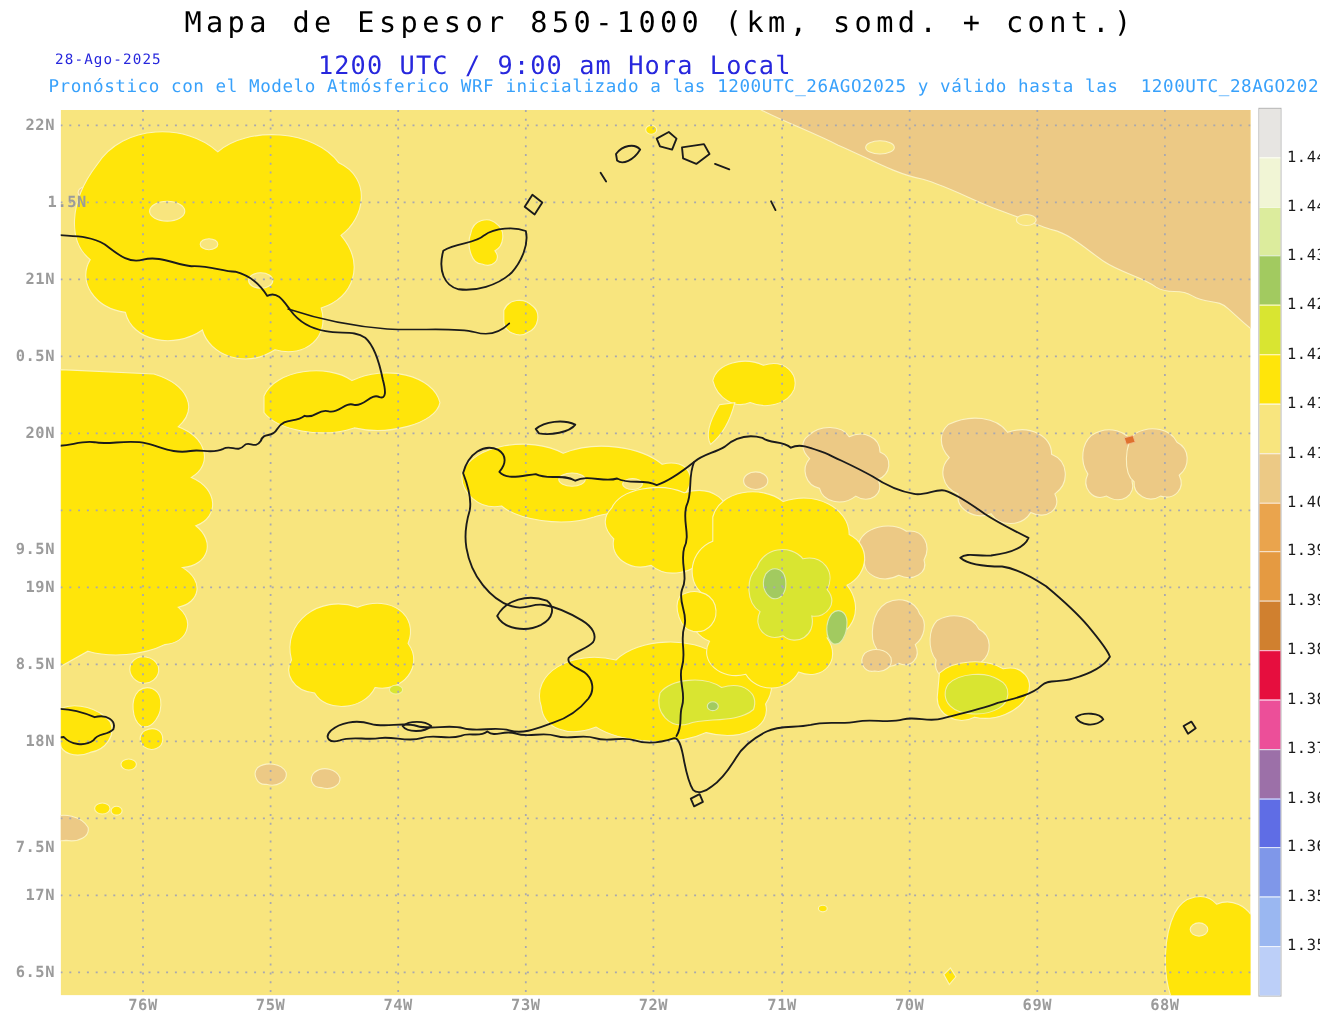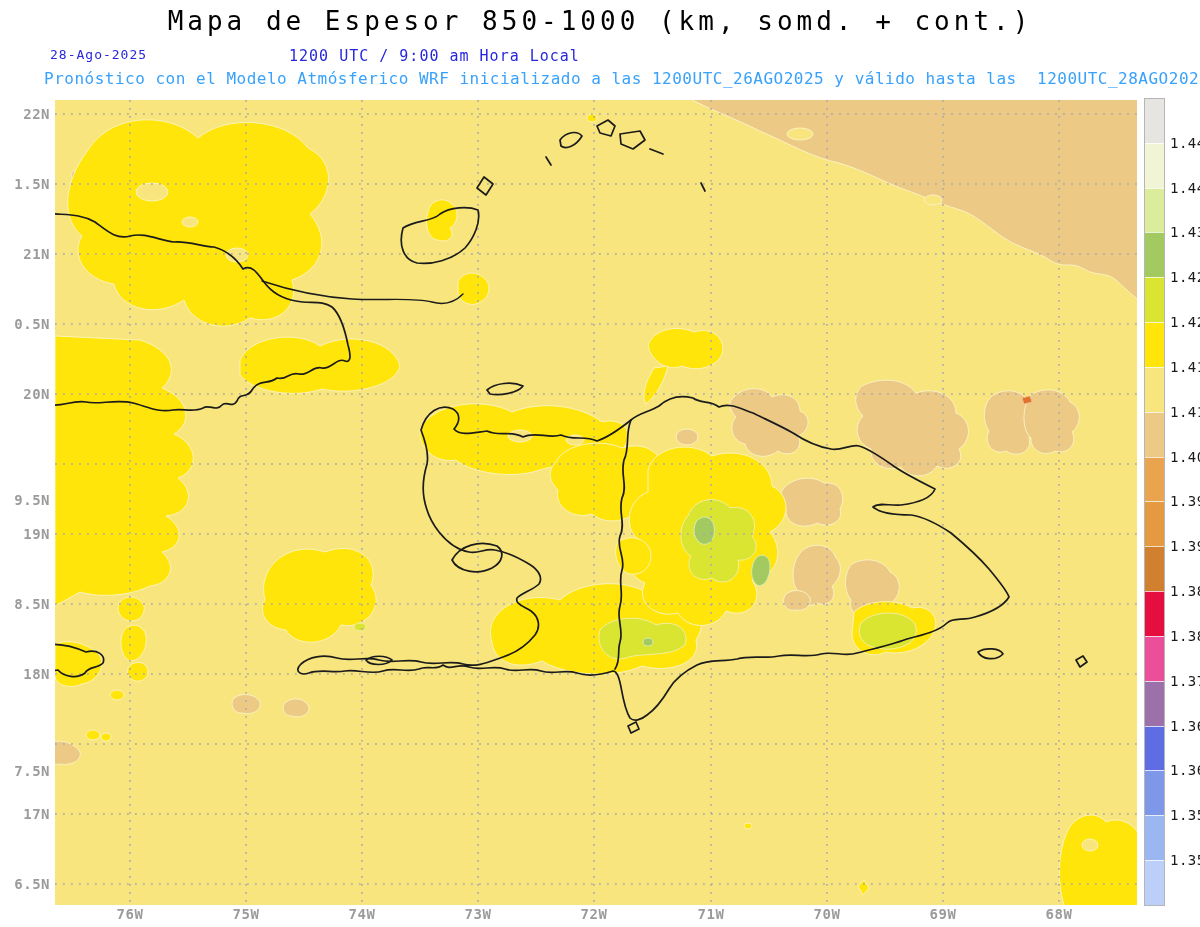--- a/index.html
+++ b/index.html
@@ -1,21 +1,21 @@
 <!DOCTYPE html>
 <html><head>
 <meta charset="utf-8">
 <style>
   html,body{margin:0;padding:0;background:#ffffff;}
   .stage{position:relative;width:1200px;height:927px;background:#ffffff;overflow:hidden;
          font-family:"DejaVu Sans Mono","Liberation Mono",monospace;}
   .hdr-title{position:absolute;top:6px;left:0;width:1200px;text-align:center;
              font-size:26px;letter-spacing:4px;color:#000;}
   .hdr-date{position:absolute;top:47px;left:50px;font-size:13px;letter-spacing:1px;color:#2727dd;}
-  .hdr-time{position:absolute;top:47px;left:289px;font-size:15px;letter-spacing:1px;color:#2727dd;}
+  .hdr-time{position:absolute;top:47px;left:289px;font-size:23px;letter-spacing:1px;color:#2727dd;}
   .hdr-forecast{position:absolute;top:69px;left:44px;font-size:16px;letter-spacing:0.5px;
                 color:#38a1fb;white-space:pre;}
   .map-svg{position:absolute;left:55px;top:100px;width:1082px;height:805px;}
   .lat-label{position:absolute;left:0;width:50px;text-align:right;font-size:14px;font-weight:bold;
              color:#9b9b9b;transform:translateY(-50%);letter-spacing:0.5px;}
   .lon-label{position:absolute;top:906px;font-size:14px;font-weight:bold;color:#9b9b9b;
              transform:translateX(-50%);letter-spacing:0.5px;}
   .cbar{position:absolute;left:1144px;top:98px;width:21px;height:808px;border:1px solid #b5b5b5;
         box-sizing:border-box;display:flex;flex-direction:column;background:#fff;}
   .cbar-seg{flex:1;}
@@ -172,21 +172,21 @@
         <path class="coast" d="M978,652 C985,647 1000,648 1003,654 C996,661 982,660 978,652 Z"></path>
         <path class="coast" d="M1076,660 L1083,656 L1087,662 L1080,667 Z"></path>
         <path class="coast" d="M628,726 L636,722 L639,729 L631,733 Z"></path>
         <path class="coast" d="M40,646 C56,642 72,646 86,652 C97,649 106,655 103,663 C97,669 89,666 85,673 C77,679 64,677 58,670 C50,672 44,668 40,668"></path>
       </g>
     </g>
   </svg>
 
   <div id="lat-axis">
       <div class="lat-label" style="top: 114px;">22N</div>
-      <div class="lat-label" style="top: 184px;">1.5N</div>
+      <div class="lat-label" style="top: 184px; padding-left: 29px;">1.5N</div>
       <div class="lat-label" style="top: 254px;">21N</div>
       <div class="lat-label" style="top: 324px;">0.5N</div>
       <div class="lat-label" style="top: 394px;">20N</div>
       <div class="lat-label" style="top: 464px; margin-top: 36px;">9.5N</div>
       <div class="lat-label" style="top: 534px;">19N</div>
       <div class="lat-label" style="top: 604px;">8.5N</div>
       <div class="lat-label" style="top: 674px;">18N</div>
       <div class="lat-label" style="top: 744px; margin-top: 27px;">7.5N</div>
       <div class="lat-label" style="top: 814px;">17N</div>
       <div class="lat-label" style="top: 884px;">6.5N</div>

